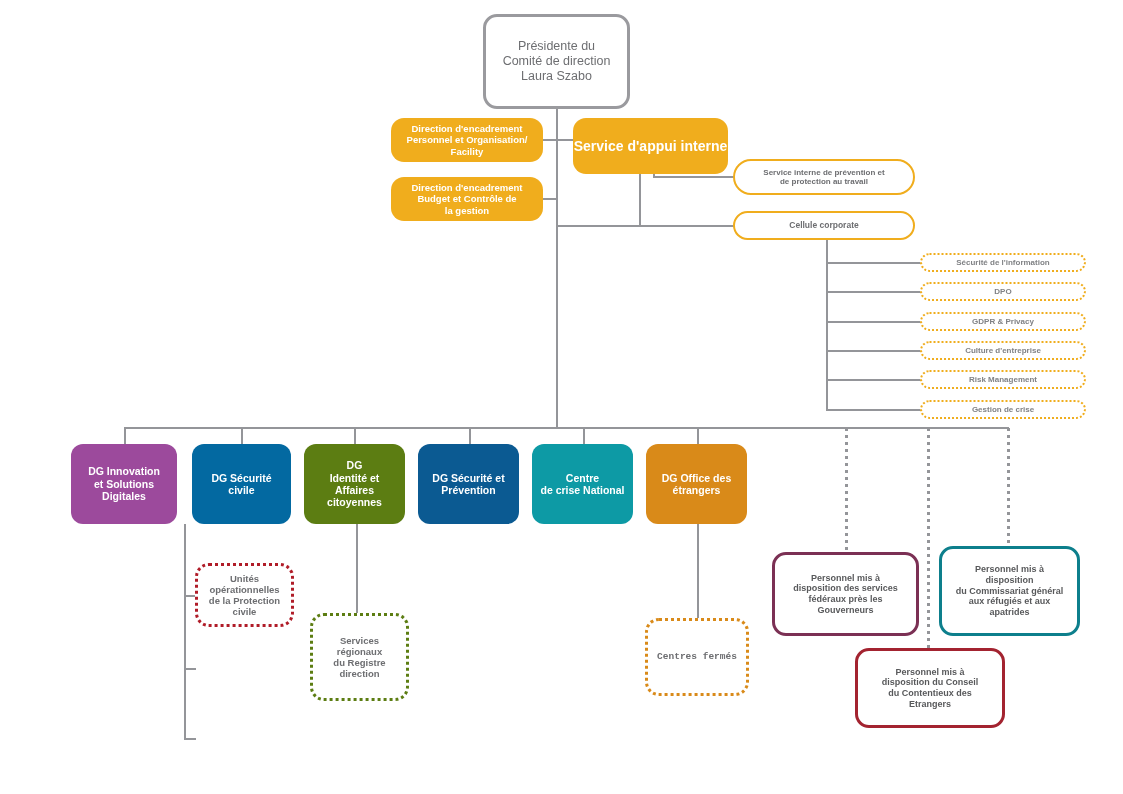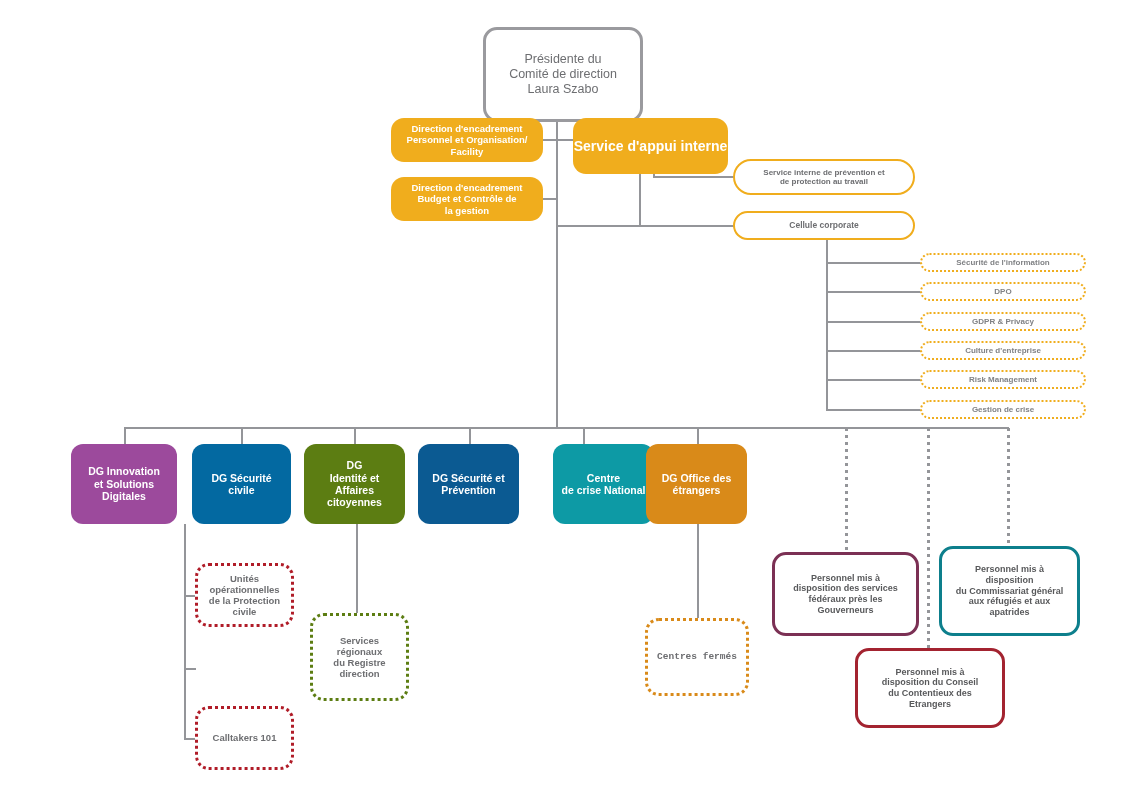--- a/index.html
+++ b/index.html
@@ -165,21 +165,21 @@
   <div class="line hline" style="left:184px; top:738px; width:12px;"></div>
 
   <div class="line vline" style="left:356px; top:524px; height:90px;"></div>
 
   <div class="line vline" style="left:697px; top:524px; height:95px;"></div>
 
   <div class="dotline" style="left:845px; top:428px; height:124px;"></div>
   <div class="dotline" style="left:927px; top:428px; height:220px;"></div>
   <div class="dotline" style="left:1007px; top:428px; height:118px;"></div>
 
-  <div class="node n-president" style="left:483px; top:27px; width:160px; height:95px;">Présidente du
+  <div class="node n-president" style="left:483px; top:14px; width:147px; height:95px;">Présidente du
 Comité de direction
 Laura Szabo</div>
 
   <div class="node amber-fill" style="left:391px; top:118px; width:152px; height:44px; font-size:9.5px;">Direction d'encadrement
 Personnel et Organisation/
 Facility</div>
 
   <div class="node amber-fill" style="left:391px; top:177px; width:152px; height:44px; font-size:9.5px;">Direction d'encadrement
 Budget et Contrôle de
 la gestion</div>
@@ -202,30 +202,29 @@
 et Solutions
 Digitales</div>
   <div class="node filled" style="left:192px; top:444px; width:99px; height:80px; background:#0369a1; font-size:10.5px;">DG Sécurité
 civile</div>
   <div class="node filled" style="left:304px; top:444px; width:101px; height:80px; background:#5c7d12; font-size:10.5px;">DG
 Identité et
 Affaires
 citoyennes</div>
   <div class="node filled" style="left:418px; top:444px; width:101px; height:80px; background:#0b5a92; font-size:10.5px;">DG Sécurité et
 Prévention</div>
-  <div class="node filled" style="left:532px; top:444px; width:101px; height:80px; background:#0d9aa5; font-size:10.5px;margin-left:21px;">Centre
+  <div class="node filled" style="left:532px; top:444px; width:101px; height:80px; background:#0d9aa5; font-size:10.5px;">Centre
 de crise National</div>
   <div class="node filled" style="left:646px; top:444px; width:101px; height:80px; background:#d98a19; font-size:10.5px;">DG Office des
 étrangers</div>
 
   <div class="node red-dot" style="left:195px; top:563px; width:99px; height:64px; font-size:9.5px;">Unités
 opérationnelles
 de la Protection
 civile</div>
-  <div class="node red-dot" style="left:195px; top:706px; width:99px; height:64px; font-size:9.5px;">Calltakers 101</div>
 
   <div class="node green-dot" style="left:310px; top:613px; width:99px; height:88px; font-size:9.5px;">Services
 régionaux
 du Registre
 direction</div>
 
   <div class="node orange-dot" style="left:645px; top:618px; width:104px; height:78px; font-size:9.5px;font-family:Liberation Mono, monospace;">Centres fermés</div>
 
   <div class="node purple-out" style="left:772px; top:552px; width:147px; height:84px; font-size:9px;">Personnel mis à
 disposition des services

